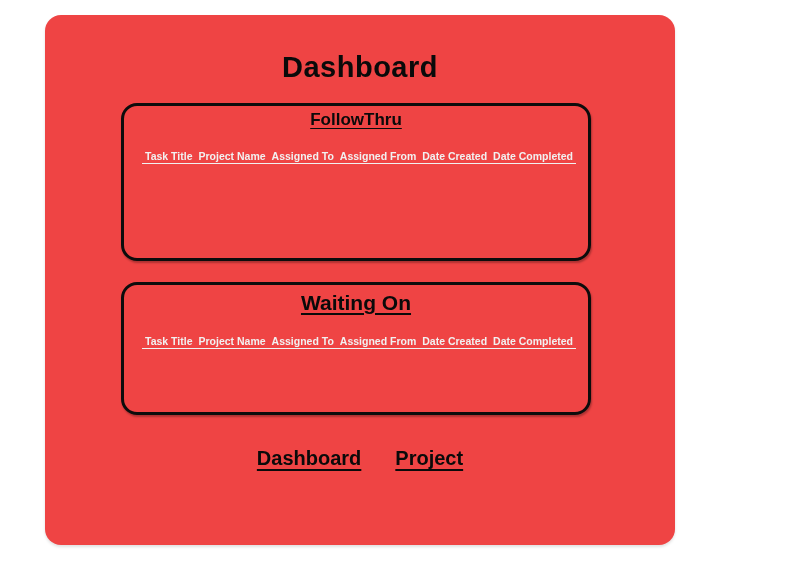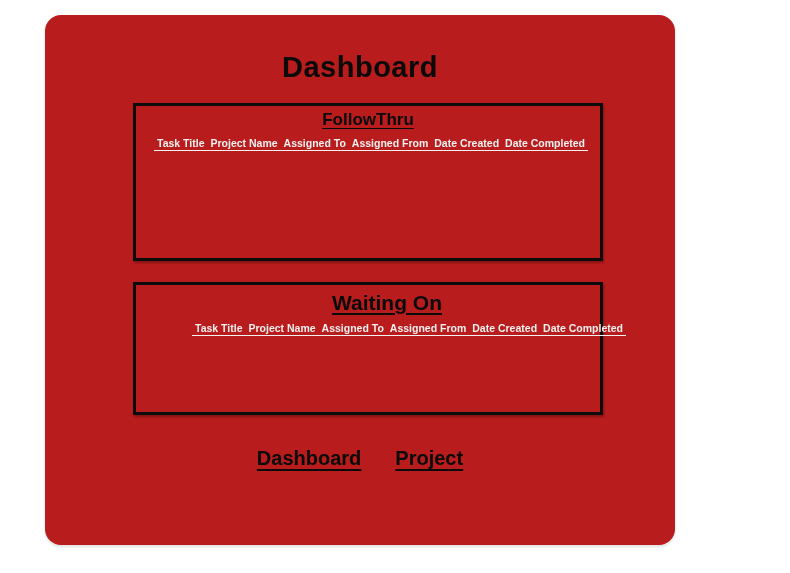--- a/index.html
+++ b/index.html
@@ -10,73 +10,72 @@
     height: 573px;
     font-family: "Liberation Sans", sans-serif;
     overflow: hidden;
   }
   .canvas {
     position: absolute;
     left: 45px;
     top: 15px;
     width: 630px;
     height: 530px;
-    background: #b91c1c;
+    background: #ef4444;
     border-radius: 16px;
     box-shadow: 0 2px 3px rgba(0,0,0,0.12);
   }
   .page-title {
     position: absolute;
     left: 0;
     top: 36px;
     width: 100%;
     text-align: center;
     font-size: 29px;
     font-weight: bold;
     color: #0a0a0a;
     letter-spacing: 0.5px;
   }
   .panel {
     position: absolute;
-    left: 88px;
+    left: 76px;
     width: 470px;
     border: 3px solid #0c0c0c;
-    border-radius: 0;
+    border-radius: 16px;
     box-shadow: 1px 2px 2px rgba(0,0,0,0.28);
     box-sizing: border-box;
   }
   .panel.followthru {
     top: 88px;
     height: 158px;
   }
   .panel.waiting-on {
     top: 267px;
     height: 133px;
-    padding-left: 38px;
   }
   .panel-title {
     text-align: center;
     font-weight: bold;
     color: #0a0a0a;
     text-decoration: underline;
     text-underline-offset: 3px;
   }
   .panel.followthru .panel-title {
     margin-top: 4px;
     font-size: 17px;
   }
   .panel.waiting-on .panel-title {
     margin-top: 6px;
     font-size: 21px;
   }
   .col-headers {
     display: flex;
     justify-content: space-between;
     padding: 0 18px;
-    margin-top: 7px;
+    margin-top: 20px;
   }
   .col-header {
     font-size: 10.5px;
     font-weight: bold;
     color: #f1f1f1;
     border-bottom: 1px solid #f1f1f1;
     padding: 0 3px 1px 3px;
     white-space: nowrap;
   }
   .bottom-nav {

